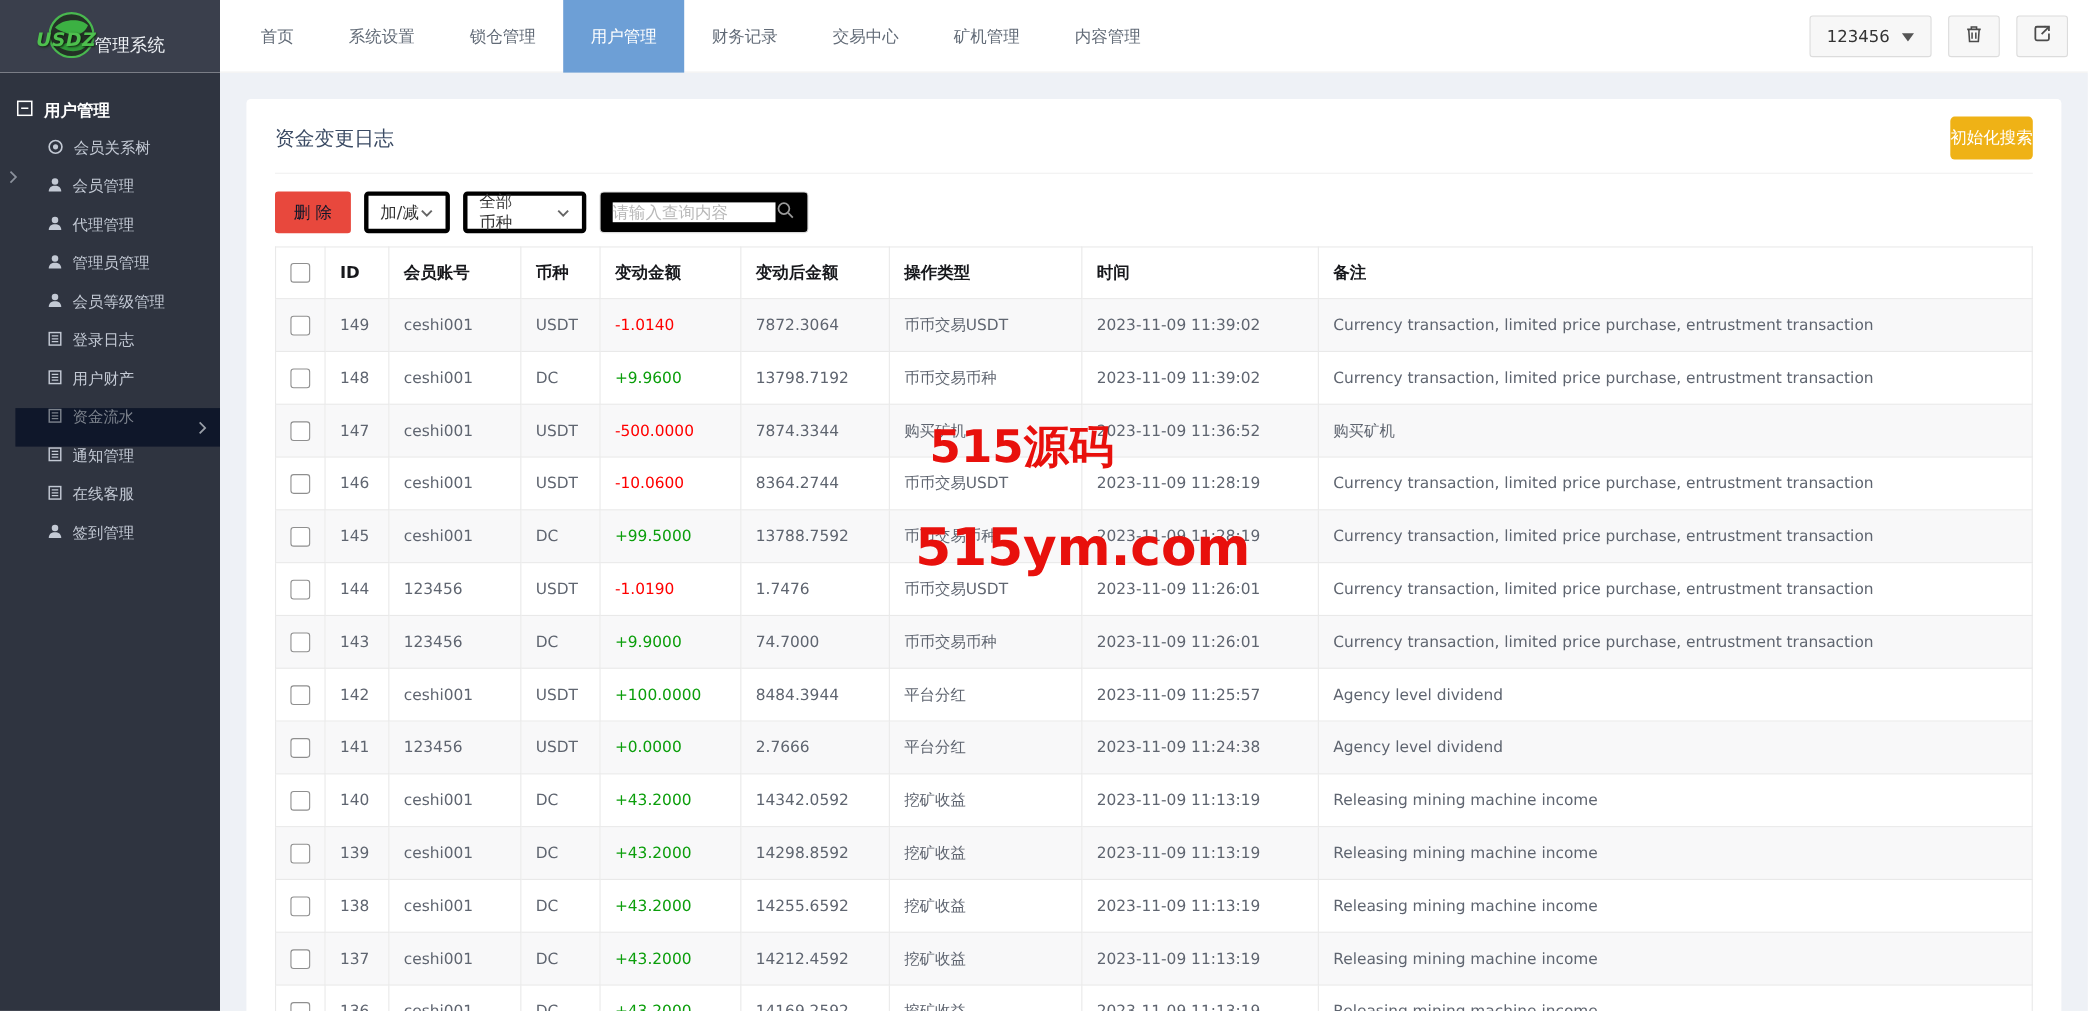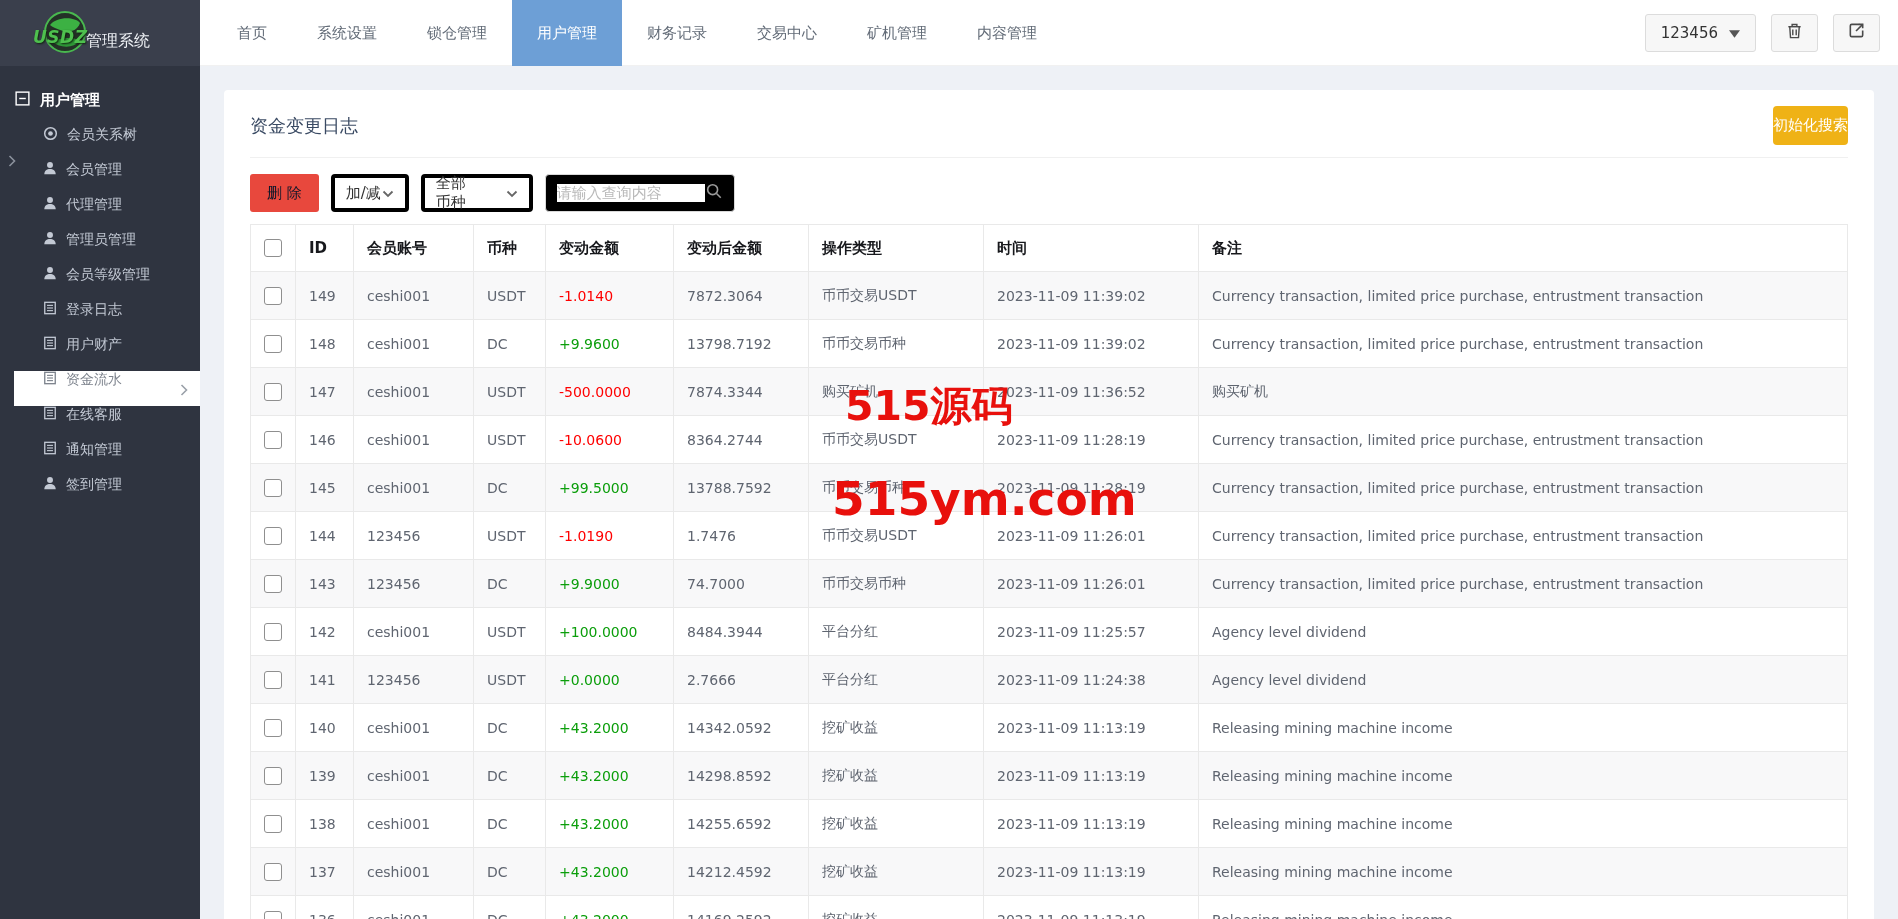--- a/index.html
+++ b/index.html
@@ -25,21 +25,21 @@
 
   
   .sidebar { position:fixed; top:66px; left:0; width:200px; height:853px; background:#2f3440; z-index:15; }
   .side-header { display:flex; align-items:center; gap:10px; padding:25px 0 16px 15px;
     color:#fff; font-size:15px; font-weight:bold; }
   .side-collapse { position:absolute; left:8px; top:86px; color:#8b919c; }
   .side-menu { list-style:none; }
   .side-item { display:flex; align-items:flex-start; gap:9px; height:35px; padding-left:43px;
     color:#c3c9d4; font-size:14px; cursor:pointer; position:relative; white-space:nowrap; }
   .side-item .ic { display:flex; }
-  .side-item.active { background:#ffffff; margin-left:14px; padding-left:29px; color:#7c828c; }
+  .side-item.active { background:#0f172a; margin-left:14px; padding-left:29px; color:#7c828c; }
   .side-item.active .chev { position:absolute; right:12px; top:12px; color:#9aa0a9; }
 
   
   .content { position:fixed; left:200px; top:66px; width:1698px; height:853px;
     background:#eef1f6; padding:24px; overflow:hidden; }
   .card { background:#fff; border-radius:4px; width:100%; height:1400px; padding:0 26px; position:relative; }
   .card-header { padding-top:24px; height:68px; border-bottom:1px solid #f0f0f0; position:relative; }
   .page-title { font-size:18px; font-weight:normal; color:#3a4a63; }
   .reset-btn { position:absolute; right:0; top:16px; background:#efb216; color:#fff; border:none;
     border-radius:4px; font-size:15px; padding:10px 0; cursor:pointer;
@@ -228,32 +228,32 @@
       </li>
       <li class="side-item">
         <span class="ic">
           <svg width="14" height="14" viewBox="0 0 16 16">
             <rect x="2" y="1.5" width="12" height="13" fill="none" stroke="currentColor" stroke-width="1.5"></rect>
             <line x1="4.6" y1="5" x2="11.4" y2="5" stroke="currentColor" stroke-width="1.3"></line>
             <line x1="4.6" y1="8" x2="11.4" y2="8" stroke="currentColor" stroke-width="1.3"></line>
             <line x1="4.6" y1="11" x2="11.4" y2="11" stroke="currentColor" stroke-width="1.3"></line>
           </svg>
         </span>
-        <span>在线客服</span>
+        <span>通知管理</span>
       </li>
       <li class="side-item">
         <span class="ic">
           <svg width="14" height="14" viewBox="0 0 16 16">
             <rect x="2" y="1.5" width="12" height="13" fill="none" stroke="currentColor" stroke-width="1.5"></rect>
             <line x1="4.6" y1="5" x2="11.4" y2="5" stroke="currentColor" stroke-width="1.3"></line>
             <line x1="4.6" y1="8" x2="11.4" y2="8" stroke="currentColor" stroke-width="1.3"></line>
             <line x1="4.6" y1="11" x2="11.4" y2="11" stroke="currentColor" stroke-width="1.3"></line>
           </svg>
         </span>
-        <span>通知管理</span>
+        <span>在线客服</span>
       </li>
       <li class="side-item">
         <span class="ic">
           <svg width="14" height="14" viewBox="0 0 16 16">
             <circle cx="8" cy="4.6" r="3.4" fill="currentColor"></circle>
             <path d="M1.5 15 C1.5 10.8 4.4 9 8 9 C11.6 9 14.5 10.8 14.5 15 Z" fill="currentColor"></path>
           </svg>
         </span>
         <span>签到管理</span>
       </li>

